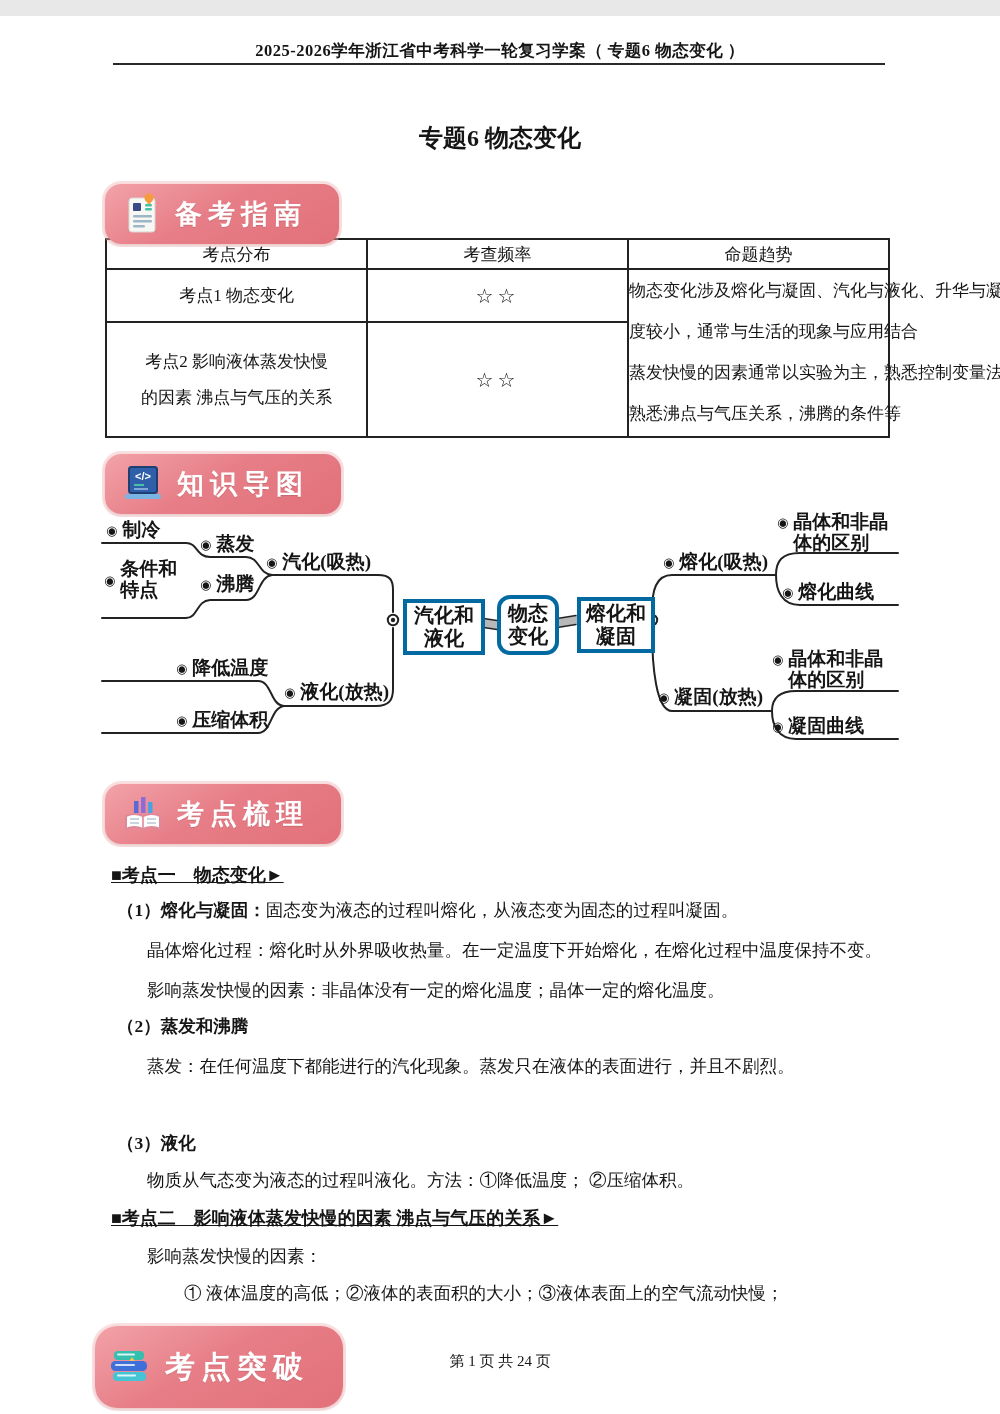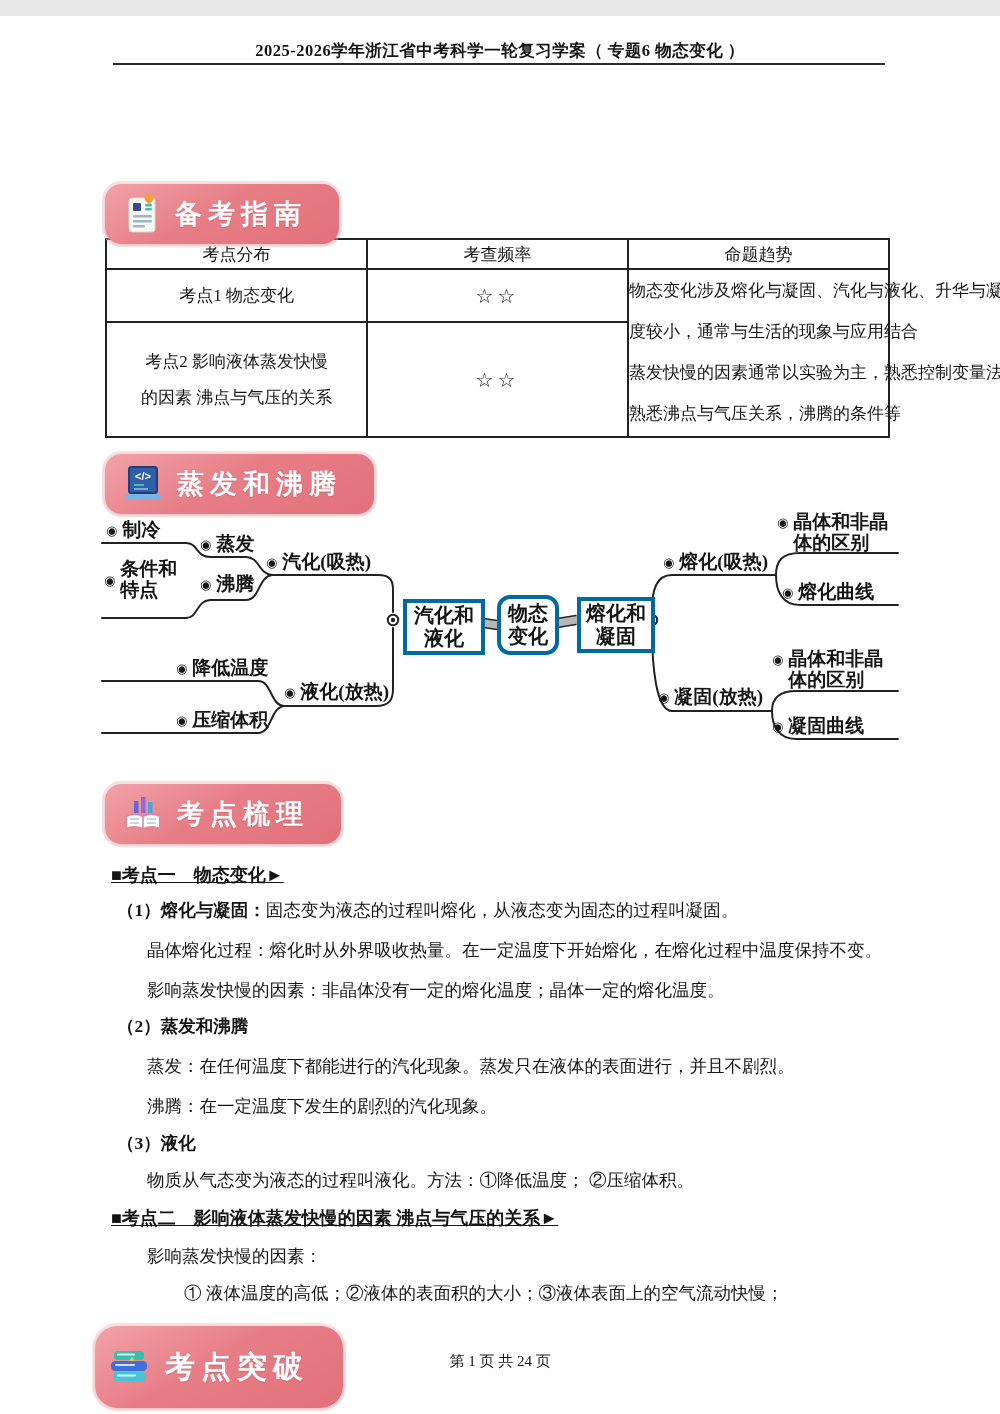--- a/index.html
+++ b/index.html
@@ -63,20 +63,21 @@
 
   .footer{position:absolute;top:1336px;left:0;right:0;text-align:center;font-size:15px;}
 </style>
 </head>
 <body>
 
 <div class="page">
 
   <div class="hdr">2025-2026学年浙江省中考科学一轮复习学案（ 专题6 物态变化 ）</div>
   <div class="hdr-rule"></div>
+  <div class="doc-title">专题6 物态变化</div>
 
   <div class="badge badge-guide">
     <svg width="42" height="44" viewBox="0 0 42 44">
       <rect x="8" y="6" width="26" height="34" rx="3" fill="#f7f8f4" stroke="#d8d8d2" stroke-width="1"></rect>
       <circle cx="28" cy="6" r="4.5" fill="#f59d3d"></circle>
       <rect x="26.5" y="6" width="3" height="7" rx="1.5" fill="#f59d3d"></rect>
       <rect x="12" y="11" width="8" height="8" rx="1" fill="#3b4a86"></rect>
       <rect x="24" y="12" width="7" height="2.4" rx="1.2" fill="#49c0a8"></rect>
       <rect x="24" y="16" width="7" height="2.4" rx="1.2" fill="#49c0a8"></rect>
       <rect x="12" y="23" width="19" height="2.4" rx="1.2" fill="#9fb6c9"></rect>
@@ -112,21 +113,21 @@
     </table>
 
   <div class="badge badge-map">
     <svg width="44" height="40" viewBox="0 0 44 40">
       <rect x="8" y="3" width="28" height="26" rx="2.5" fill="#2f5fa8" stroke="#1e3f72" stroke-width="2"></rect>
       <text x="22" y="16" font-size="11" font-weight="bold" fill="#ffffff" text-anchor="middle" font-family="Liberation Sans, sans-serif">&lt;/&gt;</text>
       <rect x="13" y="20" width="10" height="2" fill="#49c0a8"></rect>
       <rect x="13" y="24" width="14" height="2" fill="#7fa8d8"></rect>
       <rect x="4" y="30" width="36" height="5" rx="2.5" fill="#7ab4e4"></rect>
     </svg>
-    <span class="blabel">蒸发和沸腾</span>
+    <span class="blabel">知识导图</span>
   </div>
 
   <div class="mindmap">
     <svg class="lines" width="800" height="252" viewBox="0 0 800 252" fill="none" stroke="#222" stroke-width="2" stroke-linecap="round">
 
       <path d="M 2,32 H 86 C 98,32 96,46 110,46 H 146 C 160,46 158,63 172,64"></path>
       <path d="M 2,107 H 86 C 98,107 96,90 110,89 H 146 C 160,89 158,66 172,64"></path>
       <path d="M 172,64 H 278 C 290,64 293,69 293,79 V 101"></path>
 
       <path d="M 2,170 H 158 C 172,170 170,194 184,195"></path>
@@ -225,22 +226,20 @@
   <div class="cl n1" style="top:882px">
     <span class="lead">（1）熔化与凝固：</span><span>固态变为液态的过程叫熔化，从液态变为固态的过程叫凝固。</span></div>
   <div class="cl p2" style="top:922px">
     <span class="lead"></span><span>晶体熔化过程：熔化时从外界吸收热量。在一定温度下开始熔化，在熔化过程中温度保持不变。</span></div>
   <div class="cl p2" style="top:962px">
     <span class="lead"></span><span>影响蒸发快慢的因素：非晶体没有一定的熔化温度；晶体一定的熔化温度。</span></div>
   <div class="cl n1" style="top:998px">
     <span class="lead">（2）蒸发和沸腾</span><span></span></div>
   <div class="cl p2" style="top:1038px">
     <span class="lead"></span><span>蒸发：在任何温度下都能进行的汽化现象。蒸发只在液体的表面进行，并且不剧烈。</span></div>
-  <div class="cl p2" style="top:1078px">
-    <span class="lead"></span><span>沸腾：在一定温度下发生的剧烈的汽化现象。</span></div>
   <div class="cl n1" style="top:1115px">
     <span class="lead">（3）液化</span><span></span></div>
   <div class="cl p2" style="top:1152px">
     <span class="lead"></span><span>物质从气态变为液态的过程叫液化。方法：①降低温度； ②压缩体积。</span></div>
   <div class="cl sec" style="top:1190px">
     <span class="lead">■考点二　影响液体蒸发快慢的因素 沸点与气压的关系►</span><span></span></div>
   <div class="cl p1" style="top:1228px">
     <span class="lead"></span><span>影响蒸发快慢的因素：</span></div>
   <div class="cl p3" style="top:1265px">
     <span class="lead"></span><span>① 液体温度的高低；②液体的表面积的大小；③液体表面上的空气流动快慢；</span></div>

